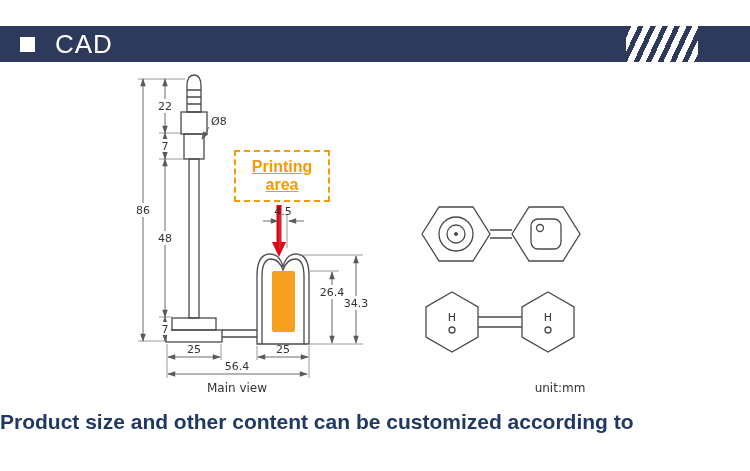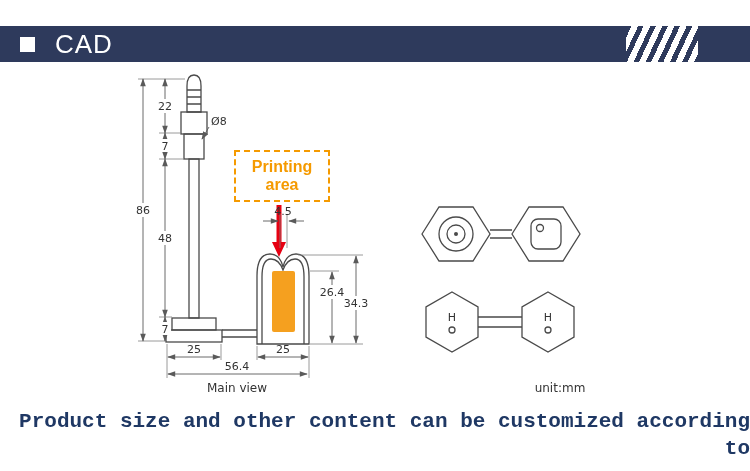--- a/index.html
+++ b/index.html
@@ -29,25 +29,25 @@
   .bg { fill:#fff; }
   .mk { fill:#5a5a5a; }
   .orange-fill { fill:var(--printing-fill,#f5a01f); stroke:none; }
   .red { stroke:var(--arrow-red,#e60012); }
   .redfill { fill:var(--arrow-red,#e60012); }
 
   
   .callout { position:absolute; left:234px; top:150px; width:96px; height:52px;
              border:2px dashed var(--accent-orange,#f59a00);
              display:flex; align-items:center; justify-content:center; text-align:center;
-             color:var(--accent-orange,#f59a00); font-weight:bold; font-size:16px; line-height:1.1; }
+             color:var(--accent-orange,#f59a00); font-weight:bold; font-size:16px; line-height:1.1;text-decoration:underline; }
 
   
-  .footer { position:absolute; left:0; top:409px; width:750px; text-align:right;
-            color:var(--footer-text,#1f3864); font-weight:bold; font-size:21px; line-height:1.28;font-family:Liberation Mono, monospace; }
+  .footer { position:absolute; left:0; top:409px; width:750px; text-align:left;
+            color:var(--footer-text,#1f3864); font-weight:bold; font-size:21px; line-height:1.28; }
 </style>
 </head>
 <body>
 
 <div class="page">
 
   <header class="topbar">
     <span class="sq"></span>
     <span class="title">CAD</span>
     <span class="stripes"></span>

